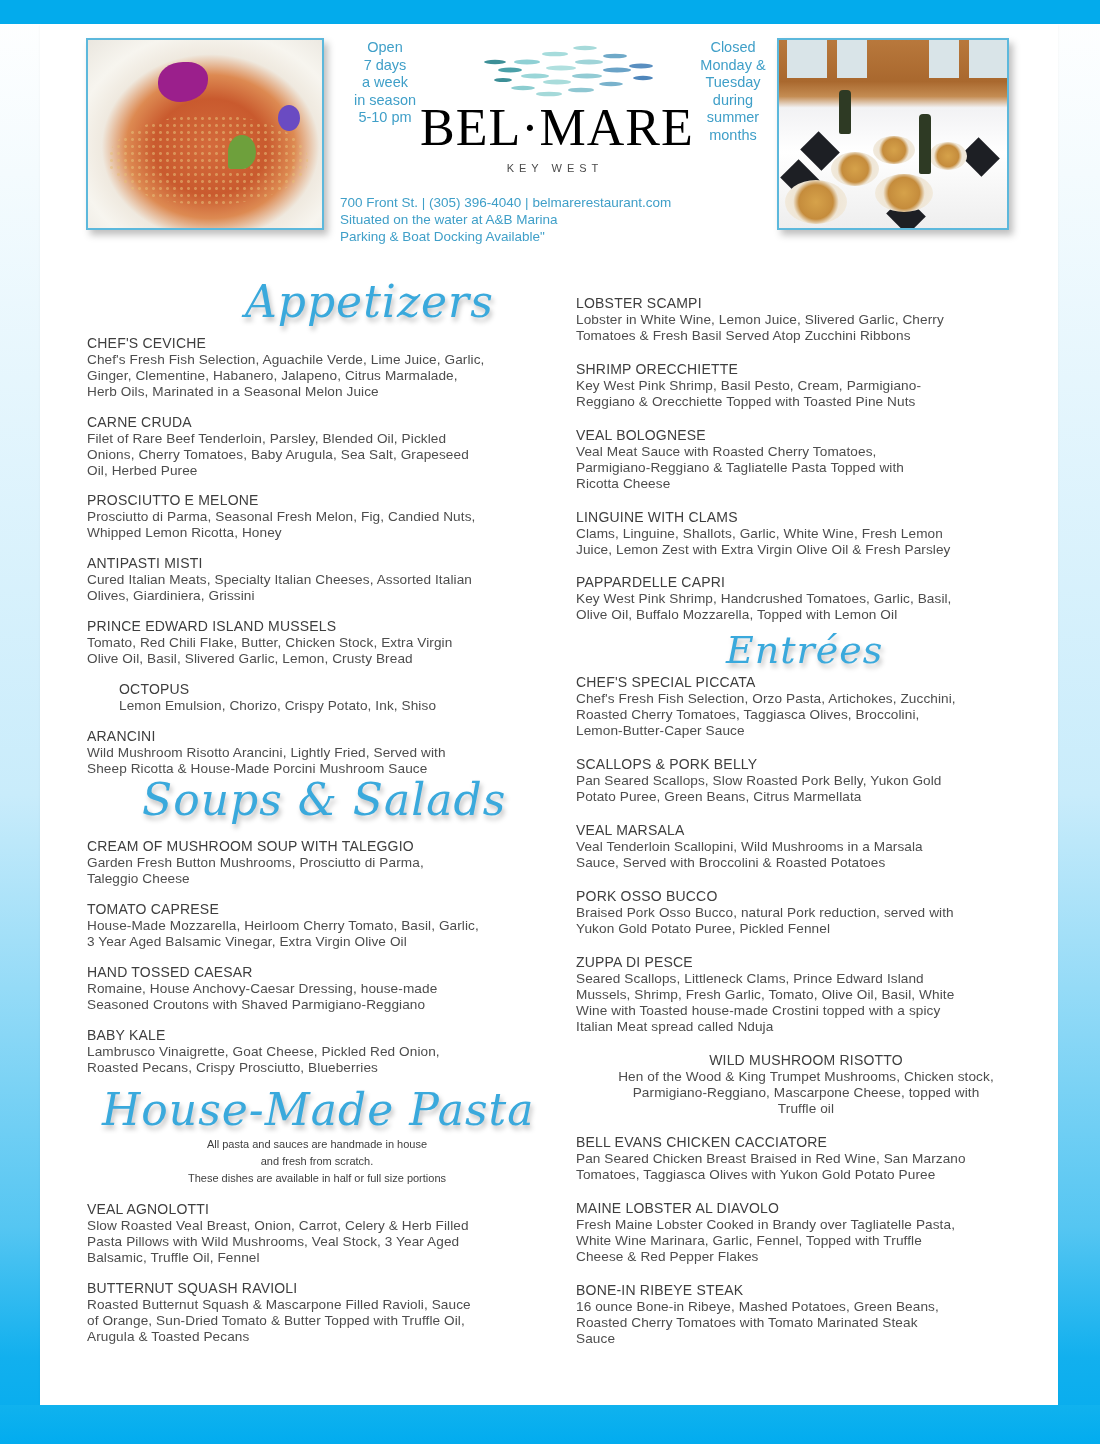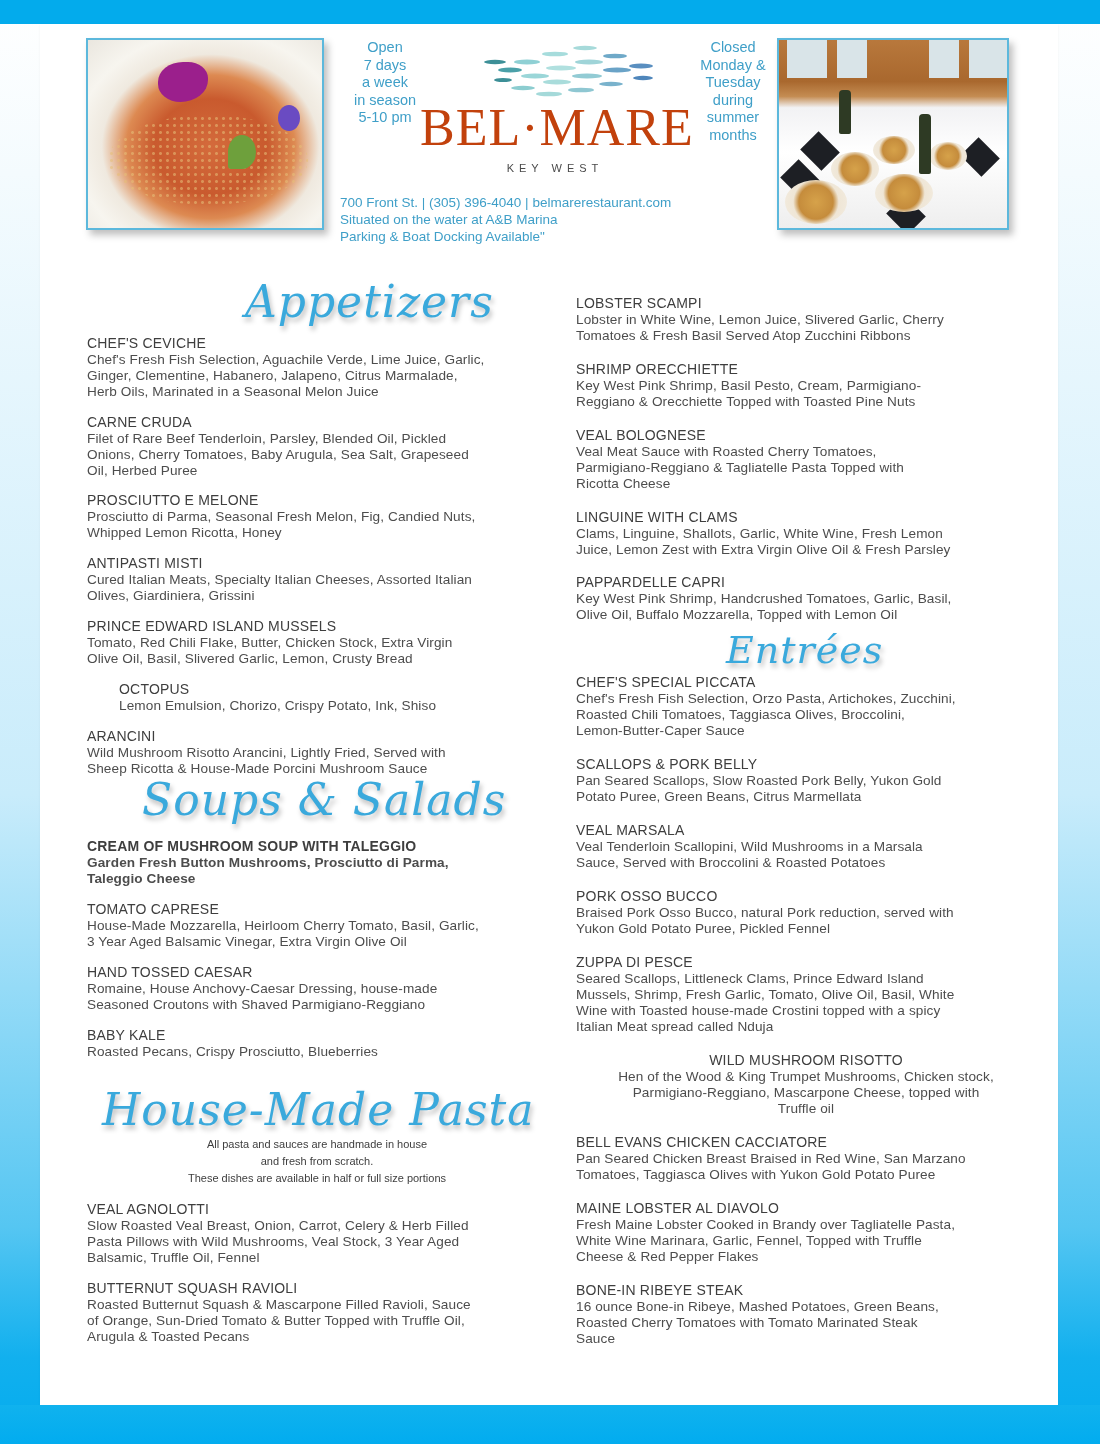--- a/index.html
+++ b/index.html
@@ -53,21 +53,21 @@
       position: absolute; text-align: center; color: #3f9fc8;
       font-family: "Liberation Sans", sans-serif; font-size: 14.5px; line-height: 17.5px;
     }
     .hours-left { left: 347px; top: 39px; width: 76px; }
     .hours-right { left: 694px; top: 39px; width: 78px; }
 
     .logo-fish { position: absolute; left: 465px; top: 40px; width: 200px; height: 66px; }
     .logo-word {
       position: absolute; left: 420px; top: 100px; width: 266px; text-align: center;
       font-family: "Liberation Serif", serif; font-size: 52px; letter-spacing: 1px;
-      color: #c2410c; line-height: 56px;
+      color: #000000; line-height: 56px;
     }
     .logo-sub {
       position: absolute; left: 470px; top: 162px; width: 170px; text-align: center;
       font-family: "Liberation Sans", sans-serif; font-size: 11px; letter-spacing: 5px; color: #4a4a4a;
     }
     .contact {
       position: absolute; left: 340px; top: 194px; width: 430px; 
       color: #3f9fc8; font-family: "Liberation Sans", sans-serif; font-size: 13.5px; line-height: 17px;
     }
 
@@ -227,21 +227,21 @@
   </div>
 </div>
 <div class="item" style="left:87px;top:728px;">
   <div class="name">ARANCINI</div>
   <div class="desc">
     <div>Wild Mushroom Risotto Arancini, Lightly Fried, Served with</div>
     <div>Sheep Ricotta &amp; House-Made Porcini Mushroom Sauce</div>
   </div>
 </div>
 
-<div class="item" style="left:87px;top:838px;font-weight:bold;">
+<div class="item" style="left:87px;top:838px;">
   <div class="name">CREAM OF MUSHROOM SOUP WITH TALEGGIO</div>
   <div class="desc">
     <div>Garden Fresh Button Mushrooms, Prosciutto di Parma,</div>
     <div>Taleggio Cheese</div>
   </div>
 </div>
 <div class="item" style="left:87px;top:901px;">
   <div class="name">TOMATO CAPRESE</div>
   <div class="desc">
     <div>House-Made Mozzarella, Heirloom Cherry Tomato, Basil, Garlic,</div>
@@ -251,20 +251,21 @@
 <div class="item" style="left:87px;top:964px;">
   <div class="name">HAND TOSSED CAESAR</div>
   <div class="desc">
     <div>Romaine, House Anchovy-Caesar Dressing, house-made</div>
     <div>Seasoned Croutons with Shaved Parmigiano-Reggiano</div>
   </div>
 </div>
 <div class="item" style="left:87px;top:1027px;">
   <div class="name">BABY KALE</div>
   <div class="desc">
+    <div>Lambrusco Vinaigrette, Goat Cheese, Pickled Red Onion,</div>
     <div>Roasted Pecans, Crispy Prosciutto, Blueberries</div>
   </div>
 </div>
 
 <div class="item" style="left:87px;top:1201px;">
   <div class="name">VEAL AGNOLOTTI</div>
   <div class="desc">
     <div>Slow Roasted Veal Breast, Onion, Carrot, Celery &amp; Herb Filled</div>
     <div>Pasta Pillows with Wild Mushrooms, Veal Stock, 3 Year Aged</div>
     <div>Balsamic, Truffle Oil, Fennel</div>
@@ -313,21 +314,21 @@
   <div class="desc">
     <div>Key West Pink Shrimp, Handcrushed Tomatoes, Garlic, Basil,</div>
     <div>Olive Oil, Buffalo Mozzarella, Topped with Lemon Oil</div>
   </div>
 </div>
 
 <div class="item" style="left:576px;top:674px;">
   <div class="name">CHEF'S SPECIAL PICCATA</div>
   <div class="desc">
     <div>Chef's Fresh Fish Selection, Orzo Pasta, Artichokes, Zucchini,</div>
-    <div>Roasted Chili Tomatoes, Taggiasca Olives, Broccolini,</div>
+    <div>Roasted Cherry Tomatoes, Taggiasca Olives, Broccolini,</div>
     <div>Lemon-Butter-Caper Sauce</div>
   </div>
 </div>
 <div class="item" style="left:576px;top:756px;">
   <div class="name">SCALLOPS &amp; PORK BELLY</div>
   <div class="desc">
     <div>Pan Seared Scallops, Slow Roasted Pork Belly, Yukon Gold</div>
     <div>Potato Puree, Green Beans, Citrus Marmellata</div>
   </div>
 </div>

